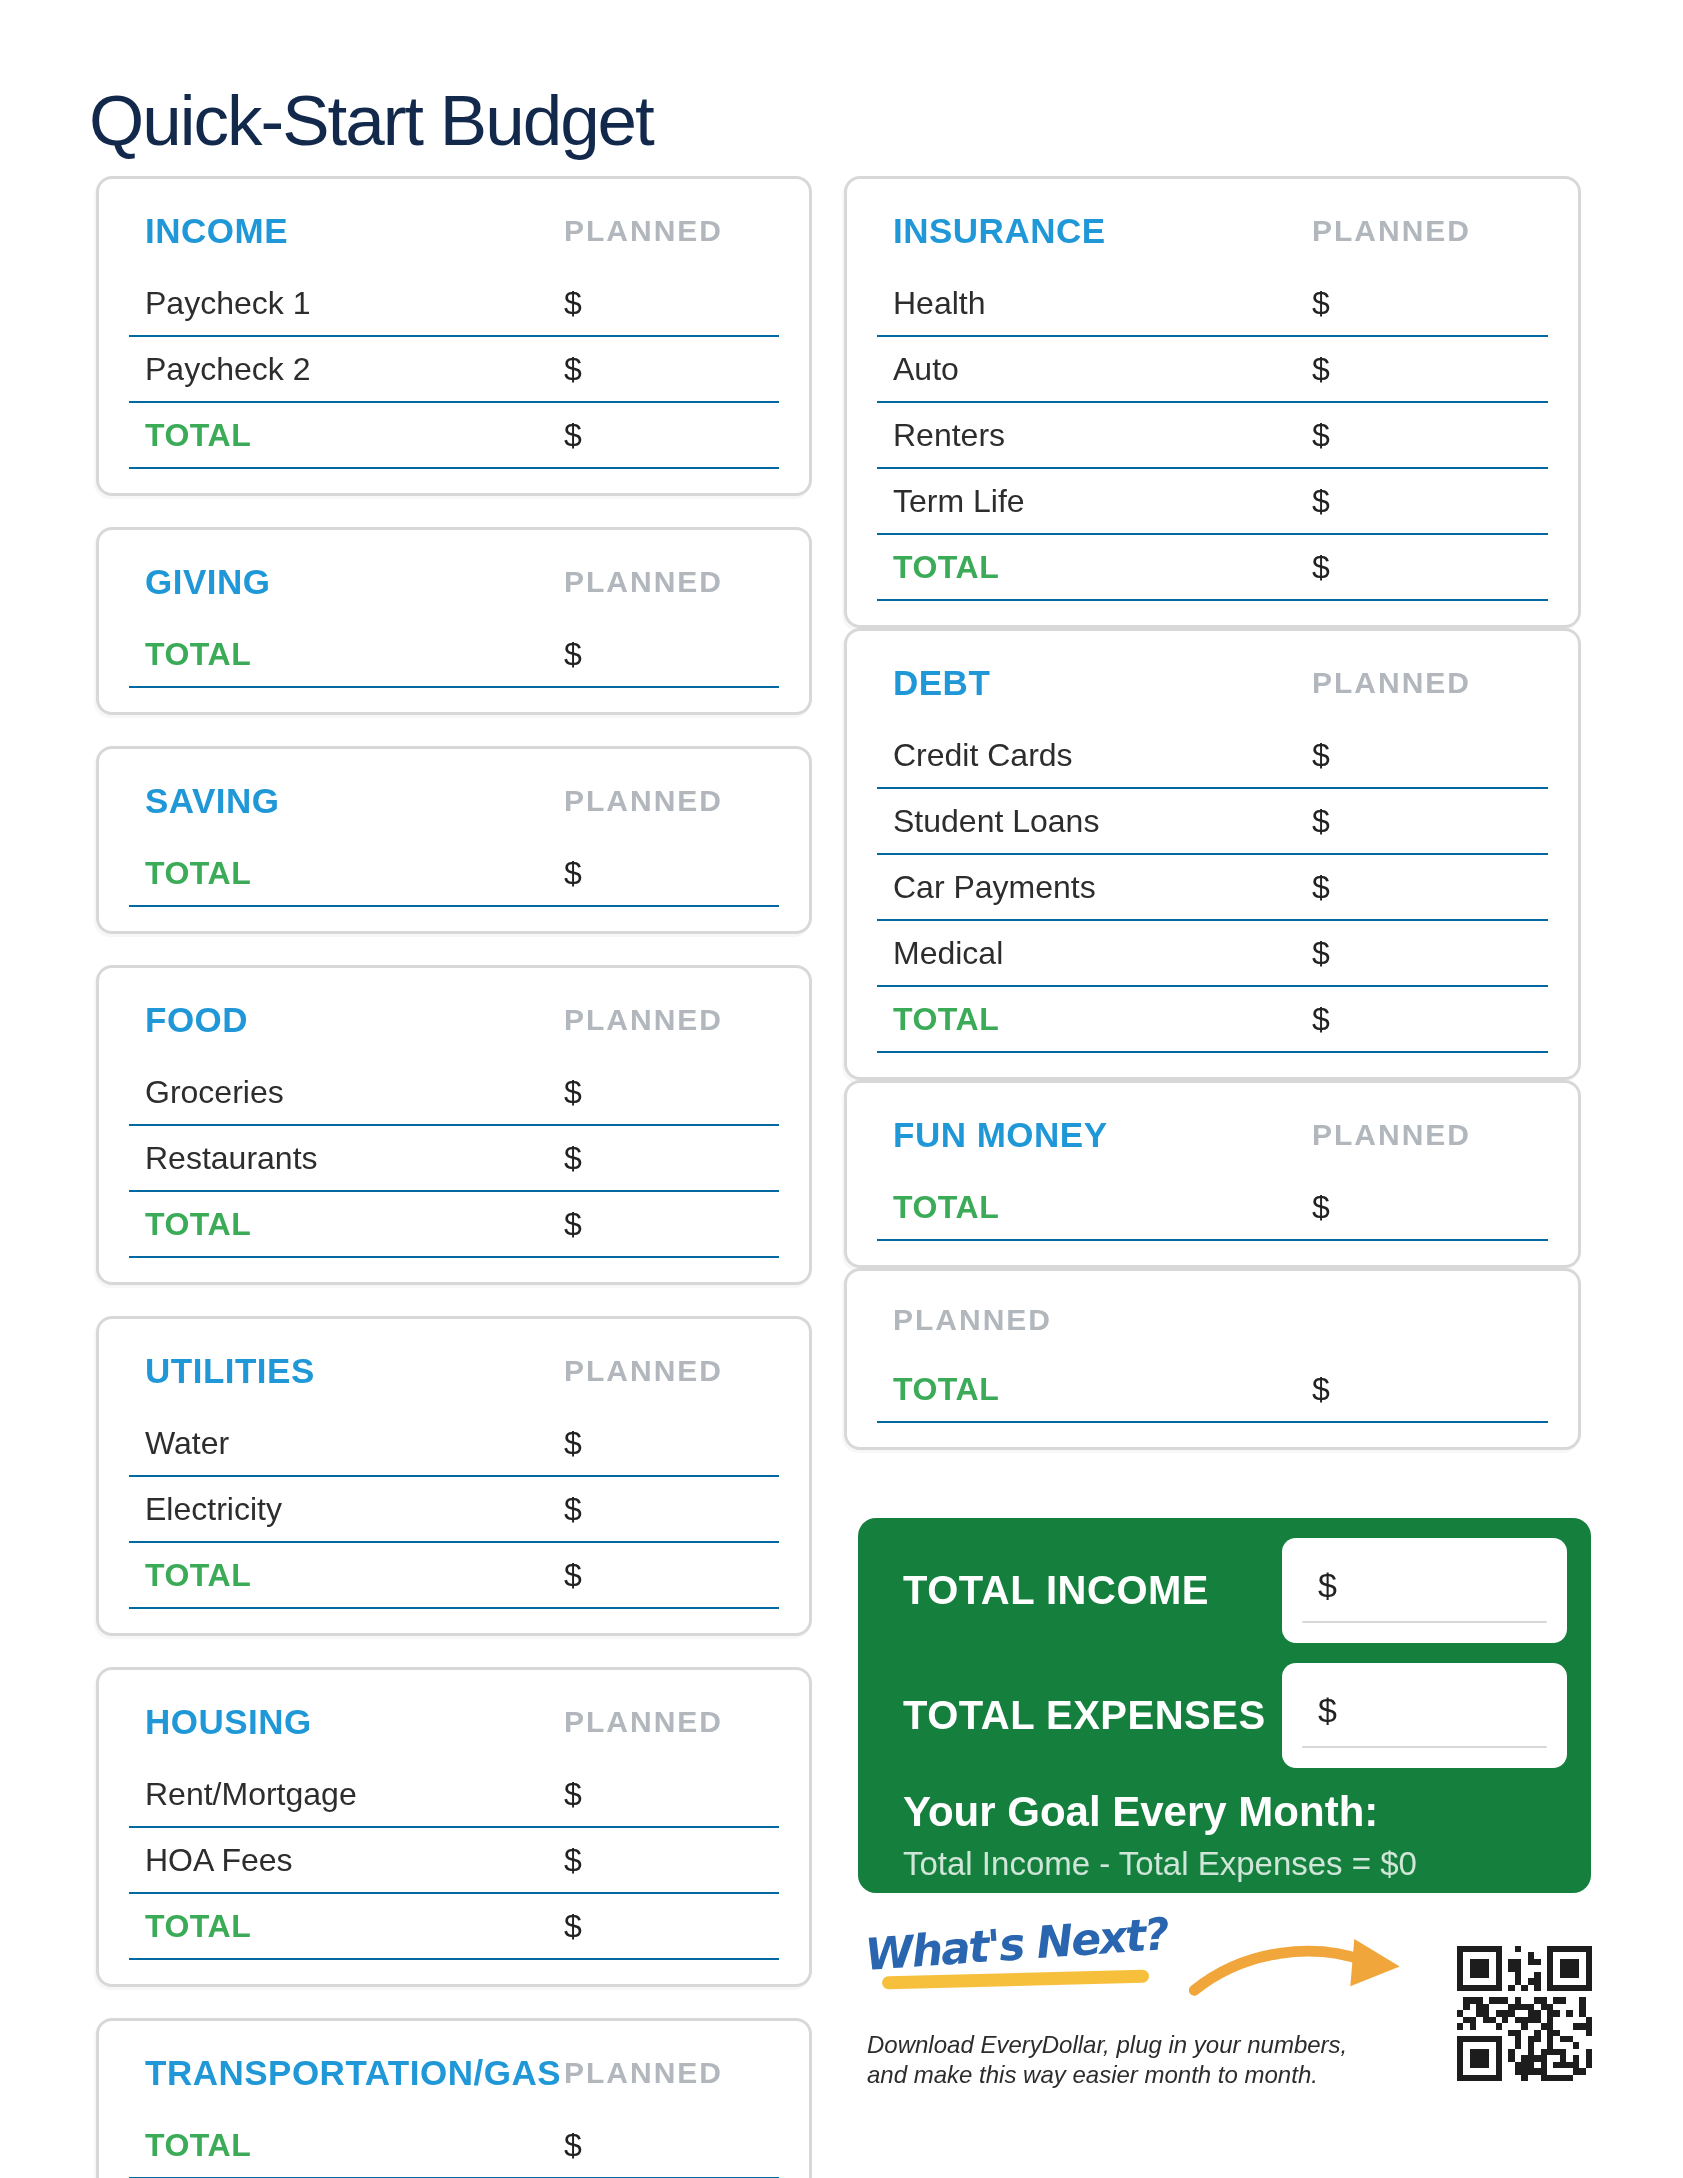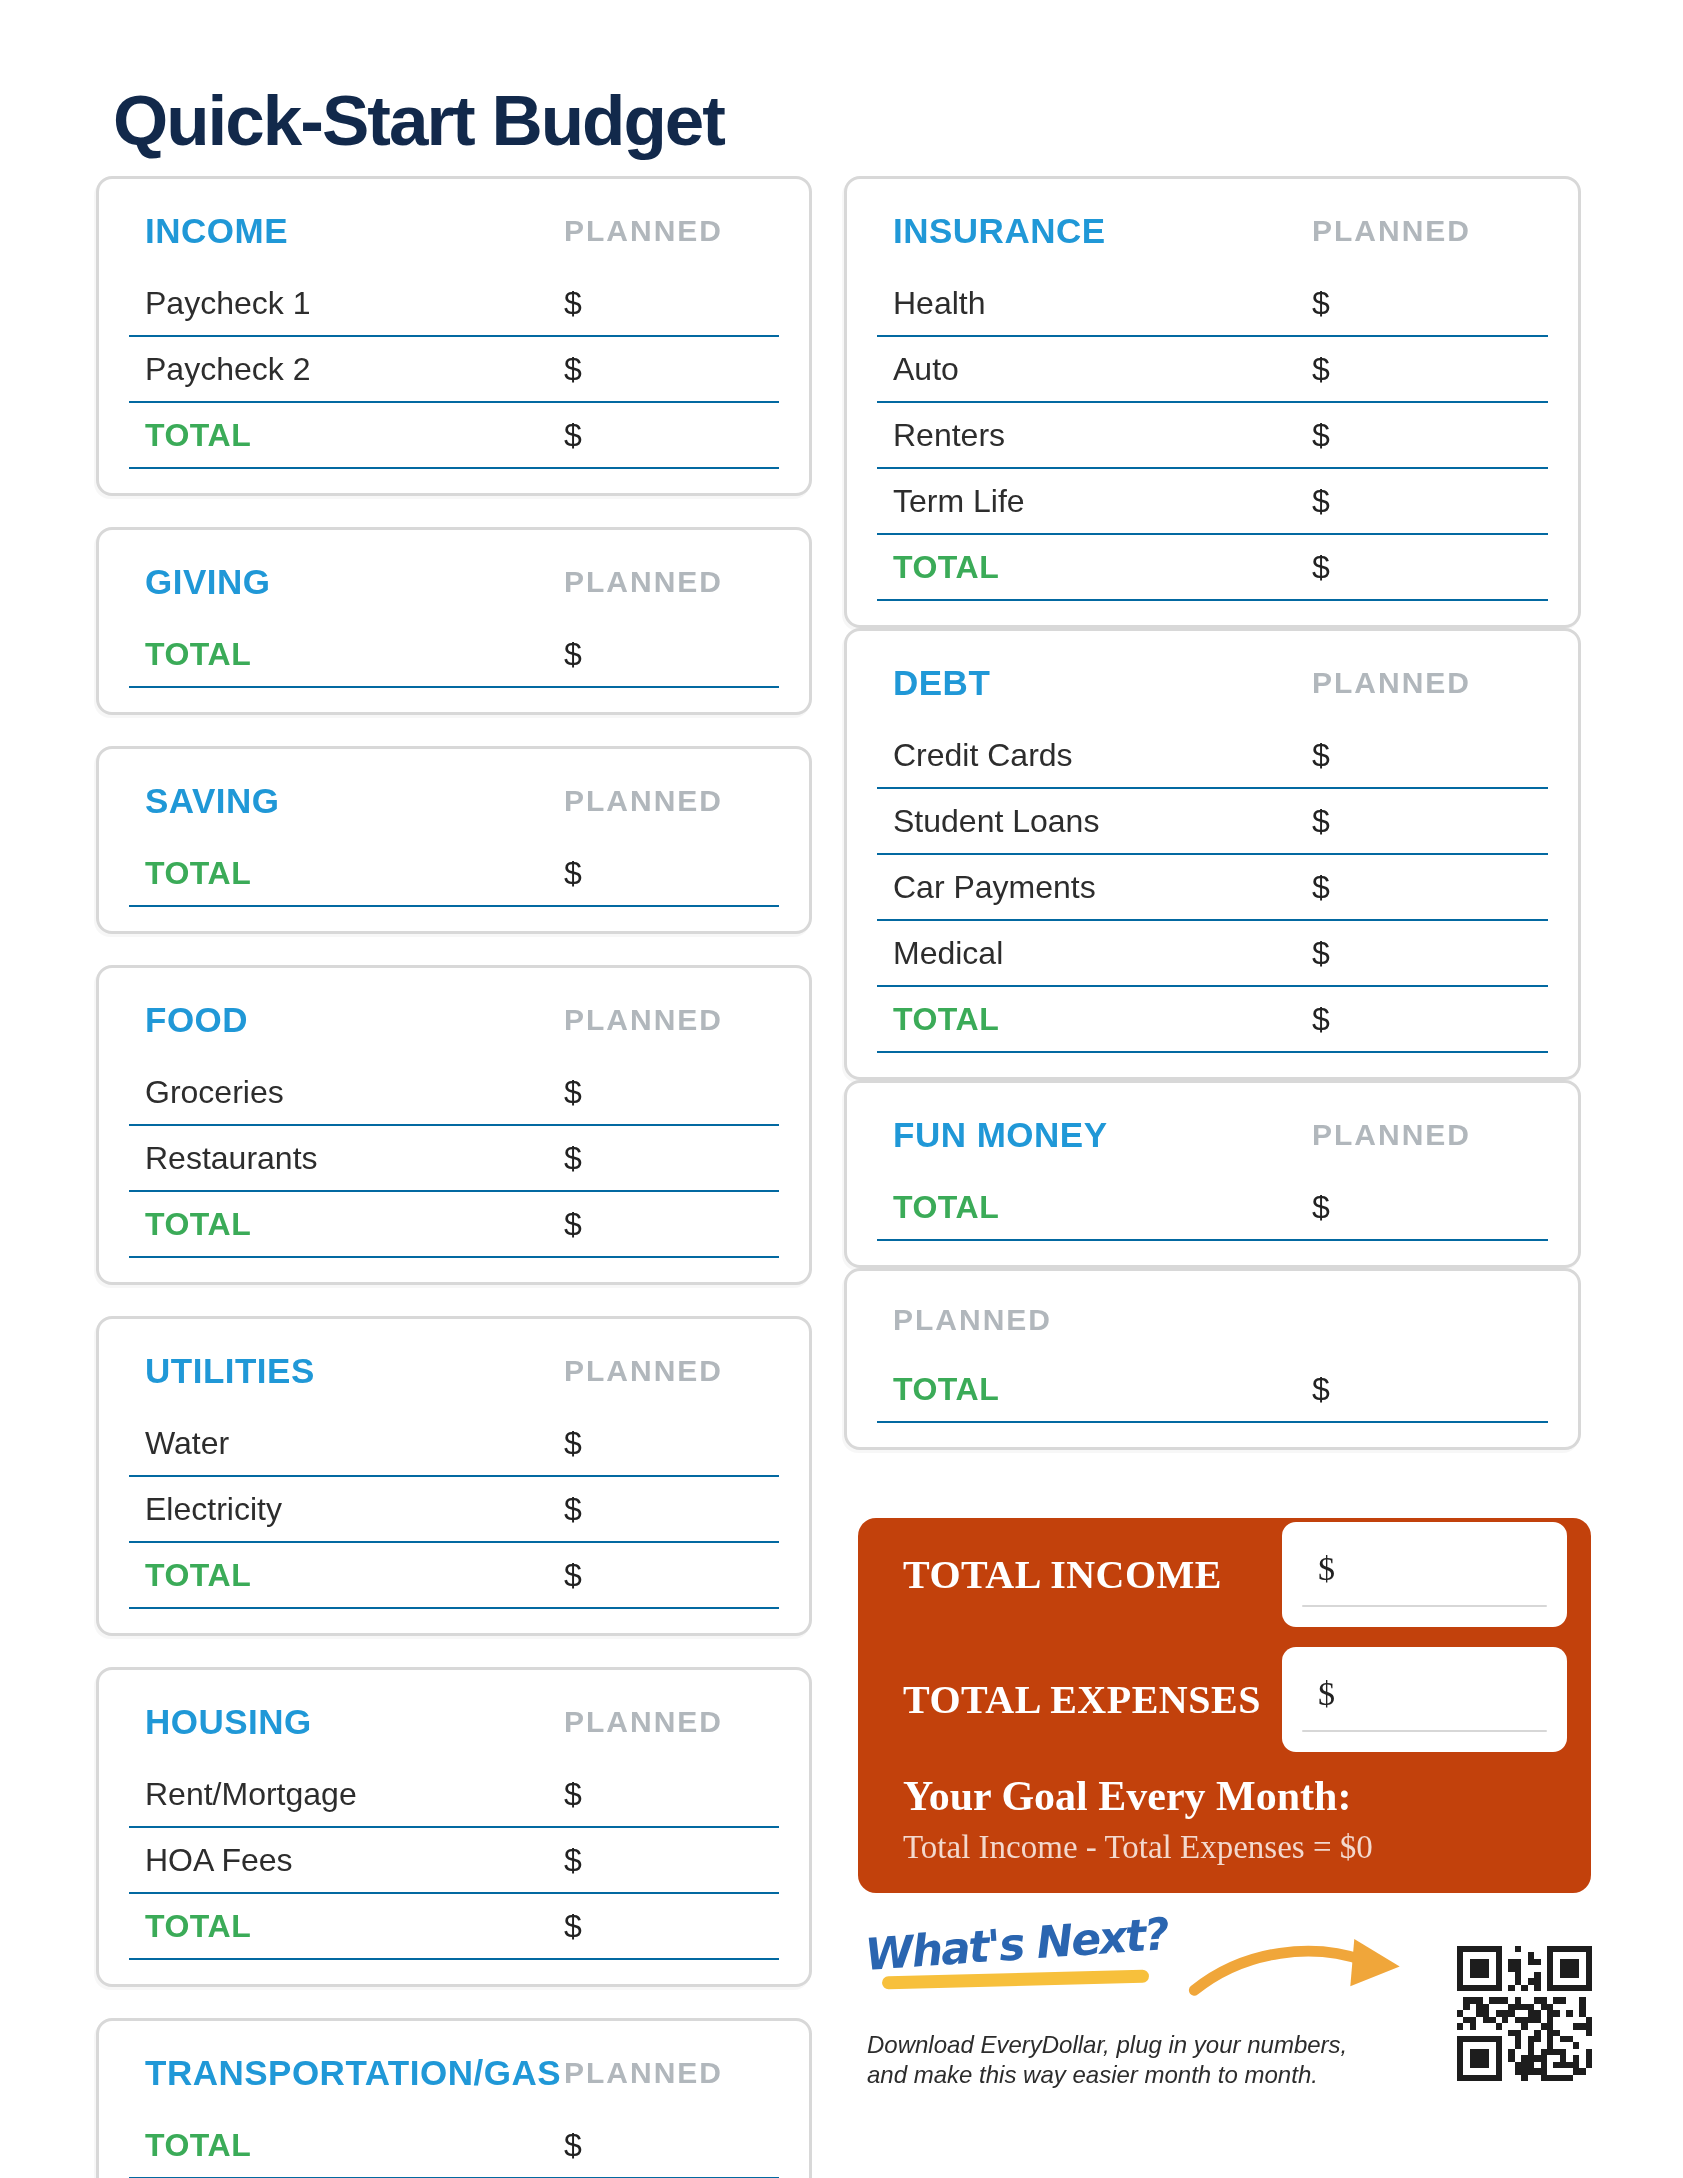--- a/index.html
+++ b/index.html
@@ -2,22 +2,22 @@
 <html><head>
 <meta charset="utf-8">
 <style>
   html,body{margin:0;padding:0;background:#ffffff;}
   body{
     width:1683px;height:2178px;position:relative;overflow:hidden;
     font-family:"Liberation Sans", sans-serif;color:#2d2d2d;
   }
   .page-title{
     position:absolute;left:89px;top:83px;
-    font-size:71px;font-weight:bold;letter-spacing:-2px;
-    color:#12294b;line-height:75px;margin-left:24px;
+    font-size:71px;font-weight:normal;letter-spacing:-2px;
+    color:#12294b;line-height:75px;
   }
   .col{position:absolute;display:flex;flex-direction:column;}
   .col-left{left:96px;top:176px;width:716px;gap:31px;}
   .col-right{left:844px;top:176px;width:737px;}
   .card{
     background:#fff;border:3px solid #d8d8d8;border-radius:16px;
     box-shadow:-2px 3px 0 rgba(0,0,0,0.03);
     padding:28px 0 24px;box-sizing:border-box;
   }
   .chead,.row{
@@ -27,23 +27,22 @@
   .chead{padding-top:4px;padding-bottom:20px;}
   .ctitle{font-size:35px;font-weight:bold;color:#2098d7;letter-spacing:0.5px;}
   .planned{font-size:30px;font-weight:bold;color:#b1b7bc;letter-spacing:2px;}
   .row{padding-top:15px;padding-bottom:15px;border-bottom:2px solid #0369a1;}
   .rlabel{font-size:32px;color:#2d2d2d;line-height:34px;}
   .row.total .rlabel{color:#3bab58;font-weight:bold;letter-spacing:0.5px;}
   .dollar{font-size:32px;color:#222;line-height:34px;}
   
   .summary{
     position:absolute;left:858px;top:1518px;width:733px;height:375px;
-    background:#c2410c;border-radius:18px;box-sizing:border-box;
-    padding:4px 24px 0 45px;
-    font-family:Liberation Serif, serif;
+    background:#15803d;border-radius:18px;box-sizing:border-box;
+    padding:20px 24px 0 45px;
   }
   .srow{display:flex;align-items:center;justify-content:space-between;margin-bottom:20px;}
   .slabel{font-size:40px;font-weight:bold;color:#ffffff;letter-spacing:0.5px;}
   .sbox{width:285px;height:105px;background:#ffffff;border-radius:14px;position:relative;}
   .sbox .sdollar{position:absolute;left:36px;top:28px;font-size:34px;color:#222;}
   .sbox .uline{position:absolute;left:20px;right:20px;bottom:20px;height:2px;background:#d7d7d7;border-radius:1px;}
   .goal-heading{font-size:42px;font-weight:bold;color:#ffffff;margin-top:0;}
   .goal-formula{font-size:33px;color:rgba(255,255,255,0.8);margin-top:9px;}
   
   .swash{

